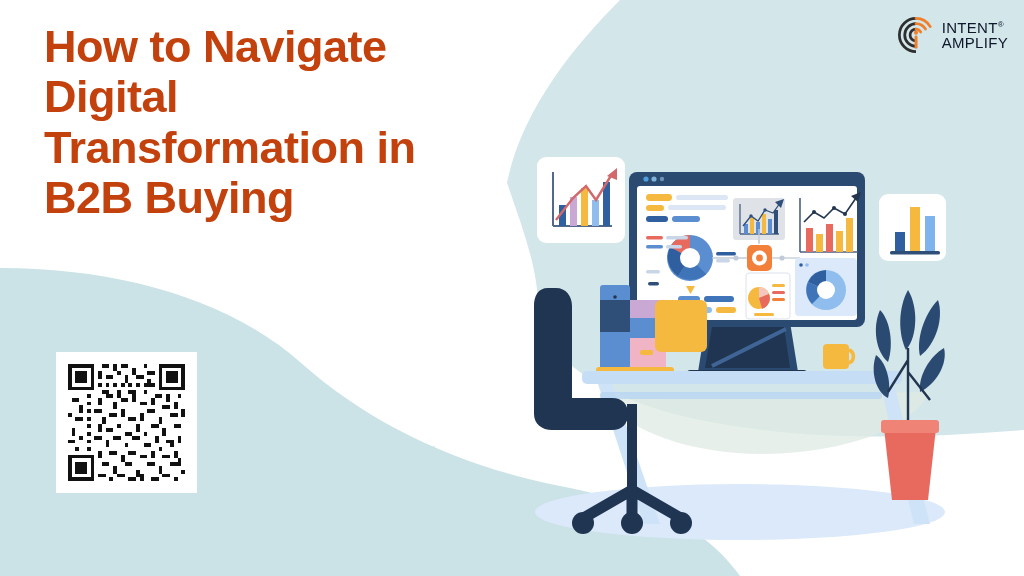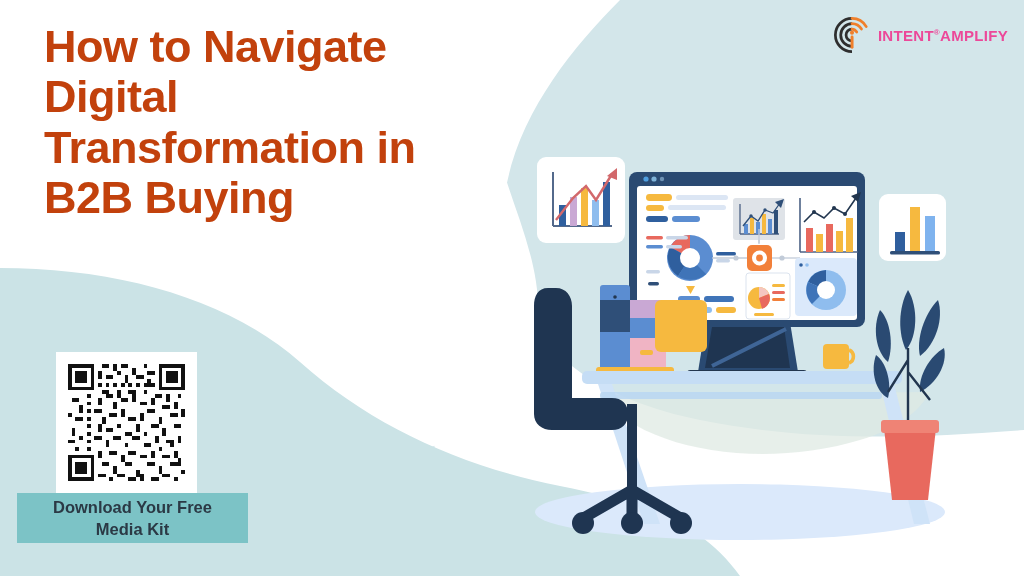--- a/index.html
+++ b/index.html
@@ -83,24 +83,24 @@
     right: 16px;
     top: 16px;
     z-index: 40;
     display: flex;
     align-items: center;
     gap: 7px;
   }
   #logo-mark { width: 38px; height: 38px; display:block; }
   #logo-text {
     display: flex;
-    flex-direction: row;
+    flex-direction: column;
     line-height: 1.0;
-    color: #ec4899;
-    font-weight: 700;
+    color: #0f172a;
+    font-weight: 400;
   }
   .logo-word {
     font-size: 15px;
     letter-spacing: 0.3px;
   }
   .logo-reg { font-size: 8px; vertical-align: super; }
 </style>
 </head>
 <body>
 
@@ -451,22 +451,20 @@
           <rect x="23" y="31" width="2" height="1"></rect>
         <rect x="26" y="30" width="2" height="1"></rect>
           <rect x="29" y="31" width="1" height="1"></rect>
         <rect x="25" y="23" width="1" height="1"></rect>
           <rect x="28" y="22" width="1" height="1"></rect>
         <rect x="30" y="26" width="1" height="2"></rect>
       </g>
     </svg>
   </div>
 
-  <div id="cta-button">Download Your Free
-Media Kit</div>
 
   <div id="logo">
     <svg id="logo-mark" viewBox="0 0 64 64">
 
       <path d="M32,4 A28,28 0 0,0 32,60" fill="none" stroke="#2e2e2e" stroke-width="4.6"></path>
       <path d="M32,13 A19,19 0 0,0 32,51" fill="none" stroke="#2e2e2e" stroke-width="4.6"></path>
       <path d="M32,22 A10,10 0 0,0 32,42" fill="none" stroke="#2e2e2e" stroke-width="4.6"></path>
 
       <path d="M32,4 A28,28 0 0,1 56,18" fill="none" stroke="#f07f2a" stroke-width="4.6" stroke-linecap="round"></path>
       <path d="M32,13 A19,19 0 0,1 48,22" fill="none" stroke="#f07f2a" stroke-width="4.6" stroke-linecap="round"></path>

